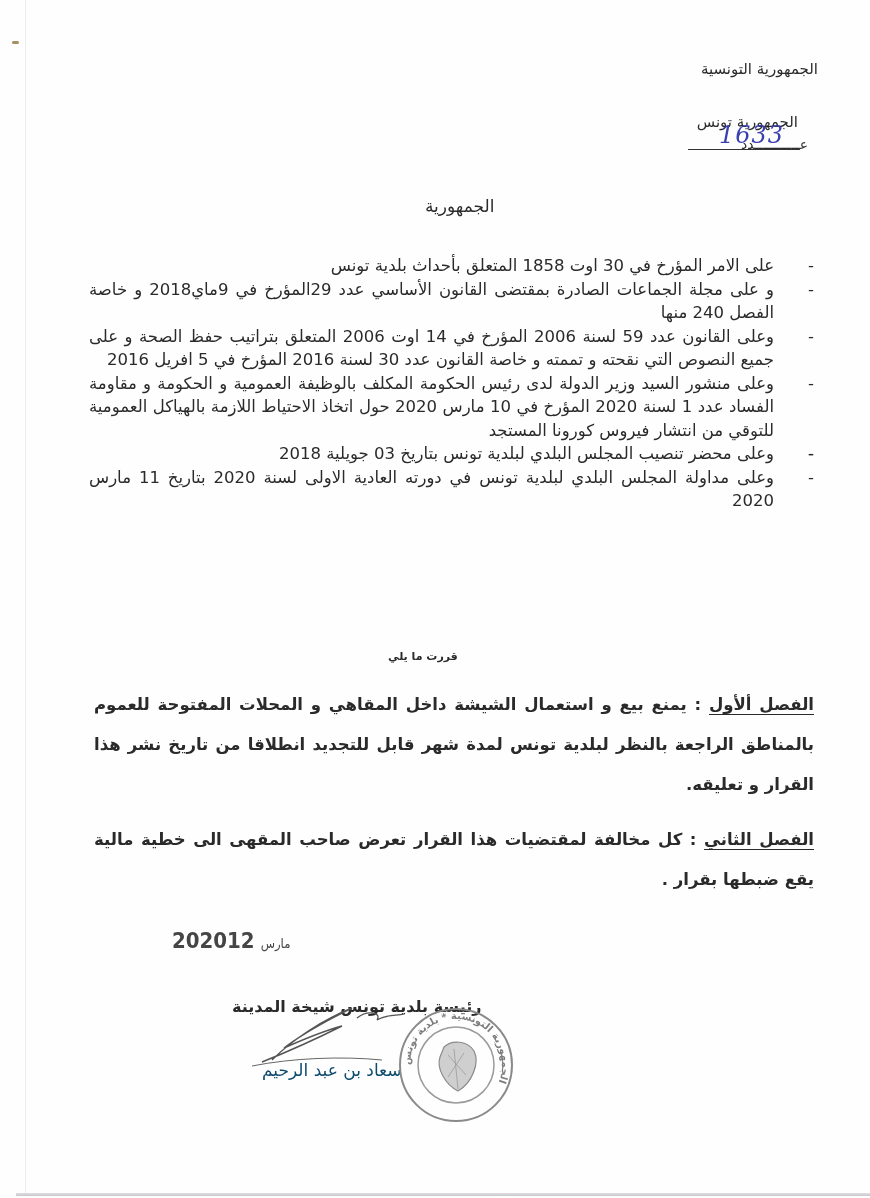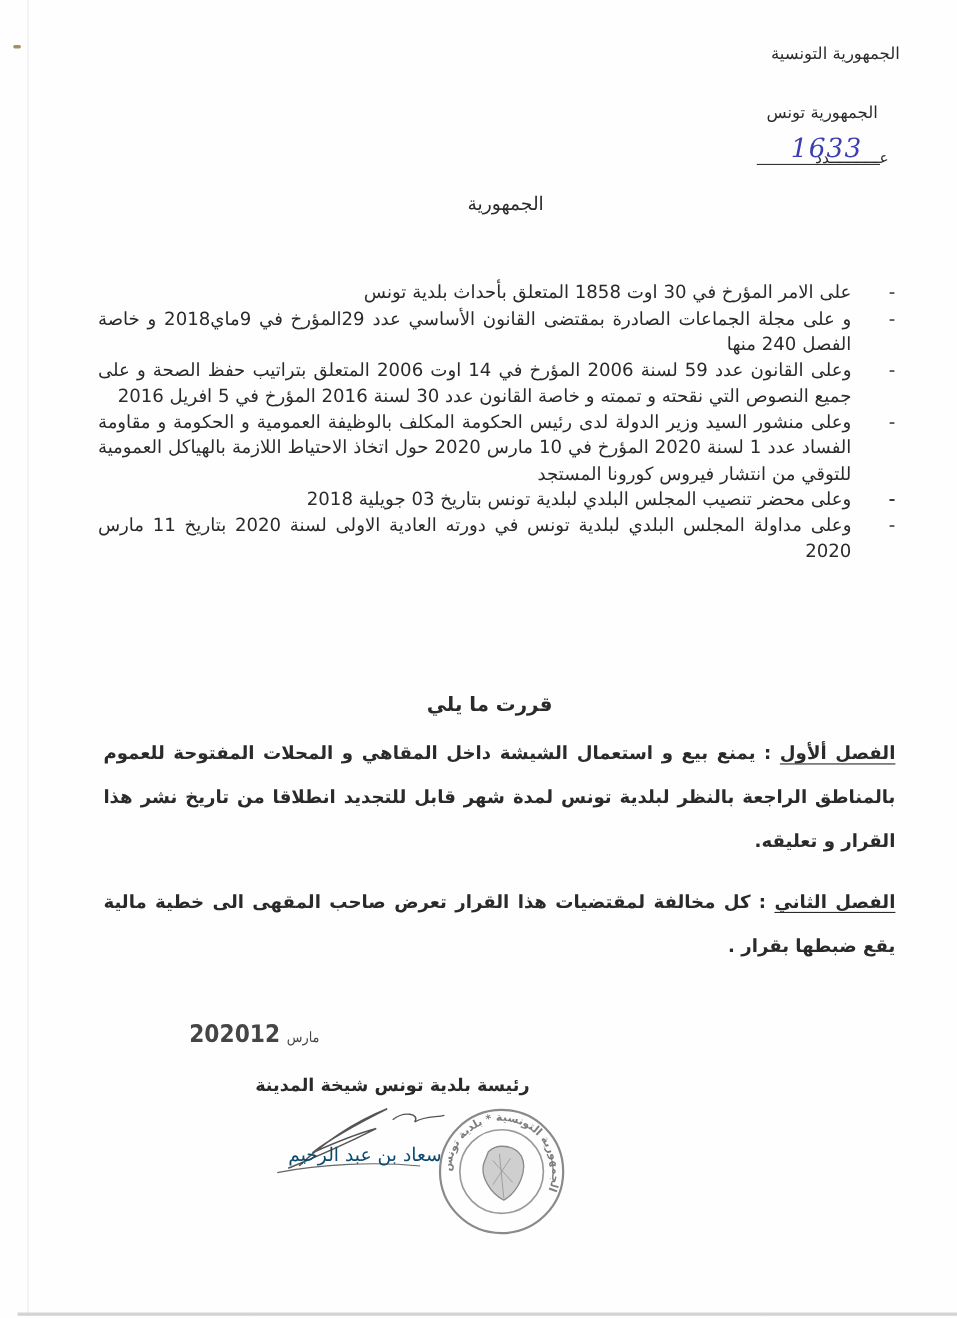--- a/index.html
+++ b/index.html
@@ -34,21 +34,21 @@
     background: linear-gradient(to bottom, #d8d8dc, #b9bbc0);
     opacity: 0.8;
   }
   .speck {
     position: absolute;
     left: 12px; top: 41px;
     width: 7px; height: 3px;
     background: #a58f63;
     border-radius: 2px;
   }
-  .rtl { direction: rtl; unicode-bidi: embed; }
+  .rtl { direction: rtl; unicode-bidi: embed; margin-top: 20px; }
 
   .abs { position: absolute; }
 
   .republic {
     right: 52px; top: 40px;
     font-size: 15px;
     font-weight: normal;
     color: #2a2a2a;
   }
   .municipality {
@@ -109,21 +109,21 @@
     margin: 0;
   }
   .citations li .dash {
     position: absolute;
     right: 0; top: 0;
     width: 20px;
     text-align: center;
   }
   .decided {
     left: 388px; top: 630px;
-    font-size: 18px;
+    font-size: 11px;
     font-weight: bold;
     color: #2a2a2a;
   }
   .article {
     position: absolute;
     right: 56px;
     width: 720px;
     font-size: 16.5px;
     font-weight: bold;
     line-height: 40px;

